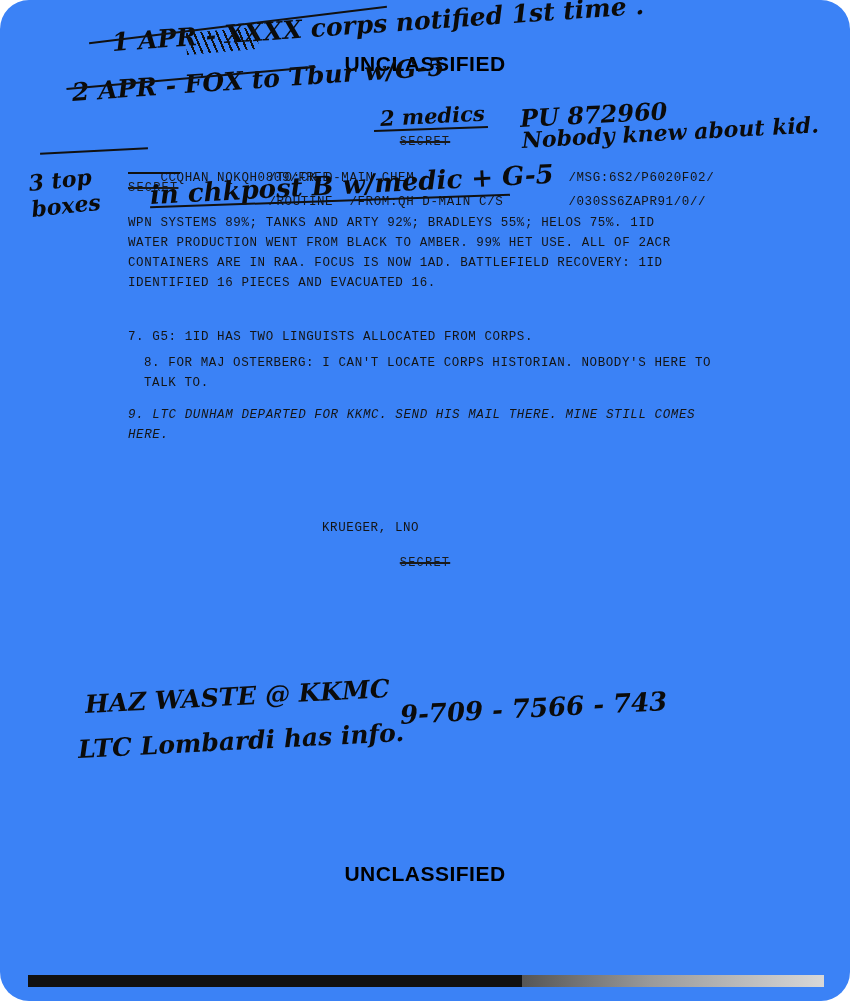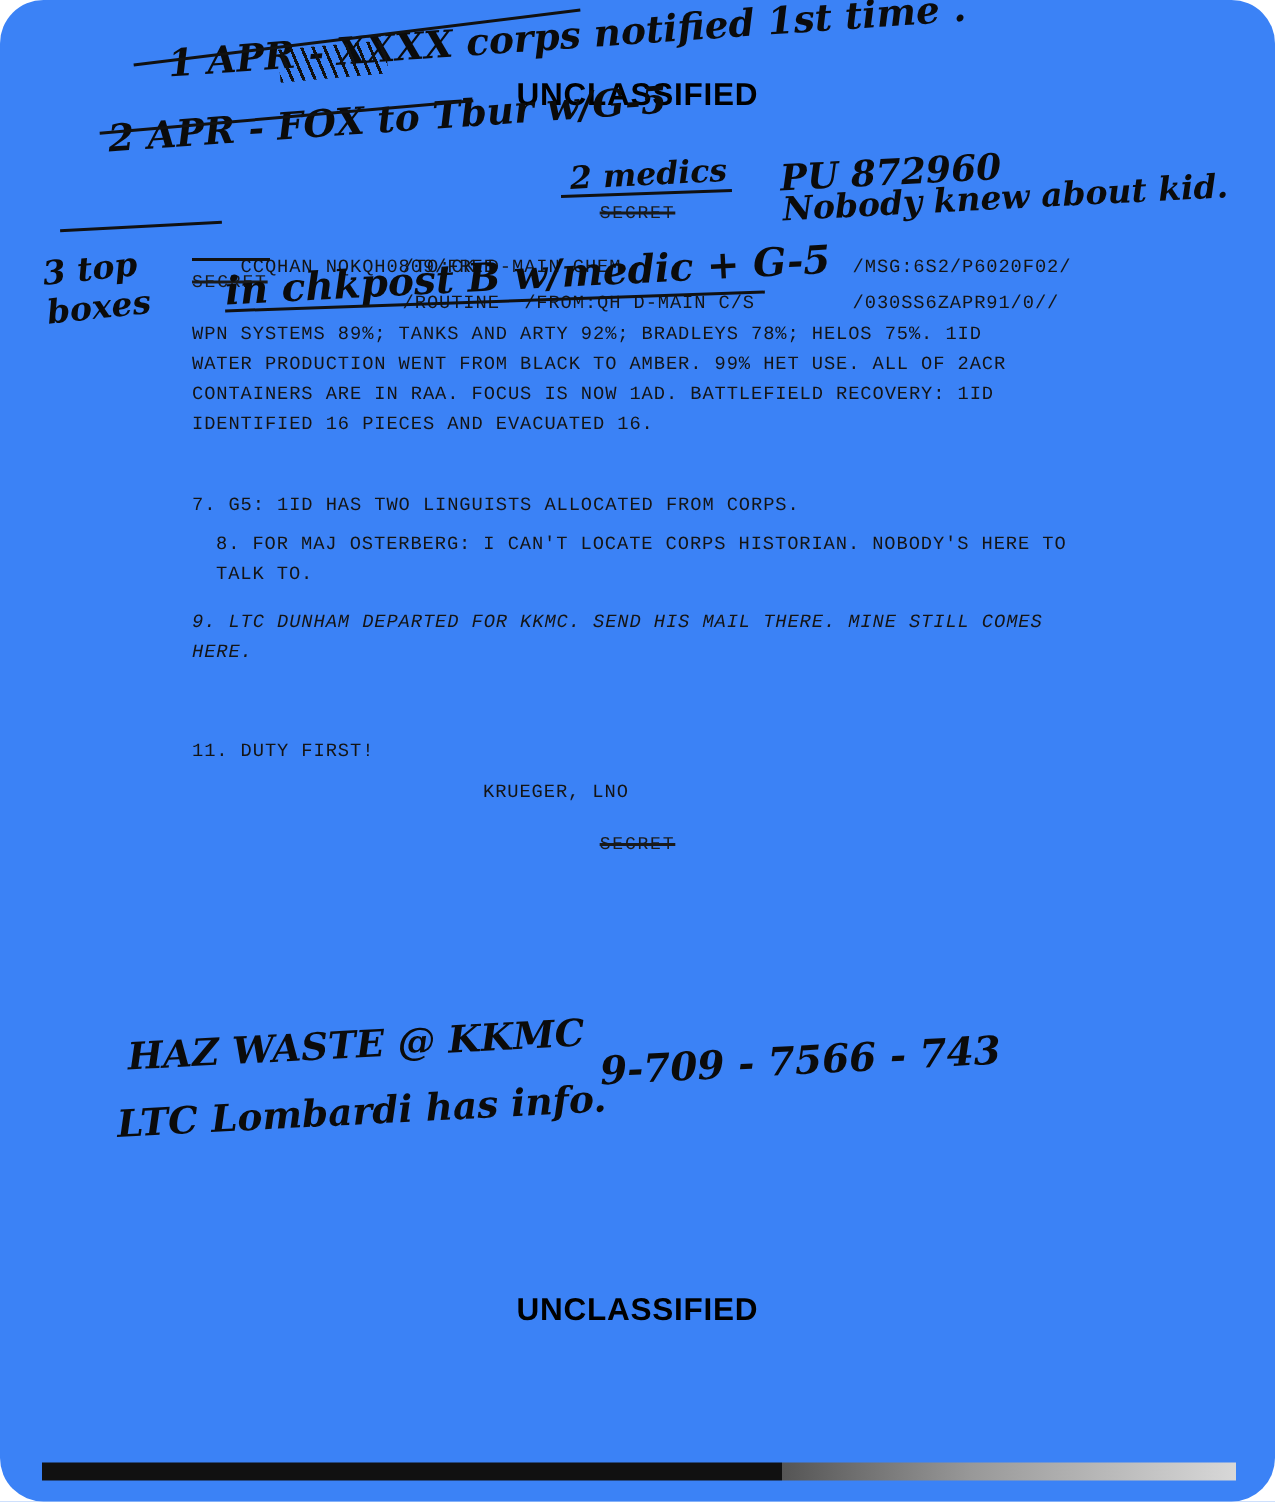--- a/index.html
+++ b/index.html
@@ -146,30 +146,29 @@
   <div class="mono hdr-line" id="hdr1">
     <span class="hdr-left">CCQHAN NQKQH0809/FREE</span><span class="hdr-mid">/TO:CK D-MAIN CHEM</span><span class="hdr-right">/MSG:6S2/P6020F02/</span>
   </div>
 
   <div class="mono hdr-line" id="hdr2">
     <span class="hdr-left">&nbsp;</span><span class="hdr-mid">/ROUTINE  /FROM:QH D-MAIN C/S</span><span class="hdr-right">/030SS6ZAPR91/0//</span>
   </div>
 
   <div class="secret struck" id="secret-mid">SECRET</div>
 
-  <div class="mono body-block" id="p5">WPN SYSTEMS 89%; TANKS AND ARTY 92%; BRADLEYS 78%; HELOS 75%. 1ID
+  <div class="mono body-block" id="p5">WPN SYSTEMS 89%; TANKS AND ARTY 92%; BRADLEYS 55%; HELOS 75%. 1ID
 WATER PRODUCTION WENT FROM BLACK TO AMBER. 99% HET USE. ALL OF 2ACR
 CONTAINERS ARE IN RAA. FOCUS IS NOW 1AD. BATTLEFIELD RECOVERY: 1ID
 IDENTIFIED 16 PIECES AND EVACUATED 16.</div>
   <div class="mono body-block" id="p7">7. G5: 1ID HAS TWO LINGUISTS ALLOCATED FROM CORPS.</div>
   <div class="mono body-block" id="p8">8. FOR MAJ OSTERBERG: I CAN'T LOCATE CORPS HISTORIAN. NOBODY'S HERE TO
 TALK TO.</div>
   <div class="mono body-block" id="p9">9. LTC DUNHAM DEPARTED FOR KKMC. SEND HIS MAIL THERE. MINE STILL COMES
 HERE.</div>
-  <div class="mono body-block" id="p11">11. DUTY FIRST!</div>
   <div class="mono" id="sig" style="position:absolute;">KRUEGER, LNO</div>
 
   <div class="secret struck" id="secret-bottom">SECRET</div>
 
   <div class="classification" id="cls-bottom">UNCLASSIFIED</div>
 
   <div class="hand slant" id="hw1">1 APR -  XXXX  corps notified 1st time .</div>
   <div class="mark" id="mark1"></div>
   <div id="scribble"></div>
 

